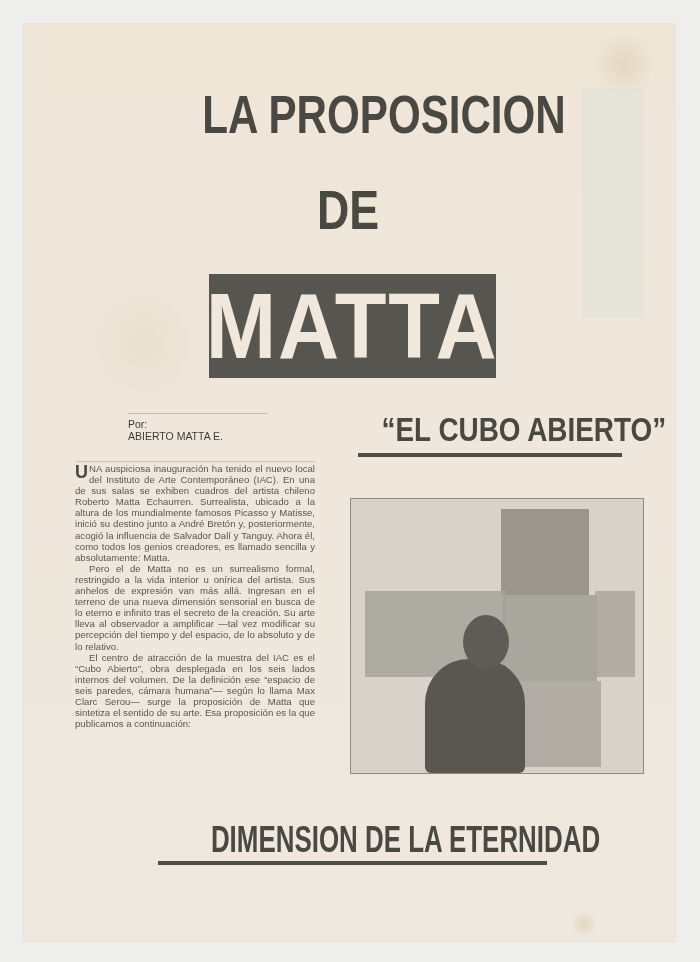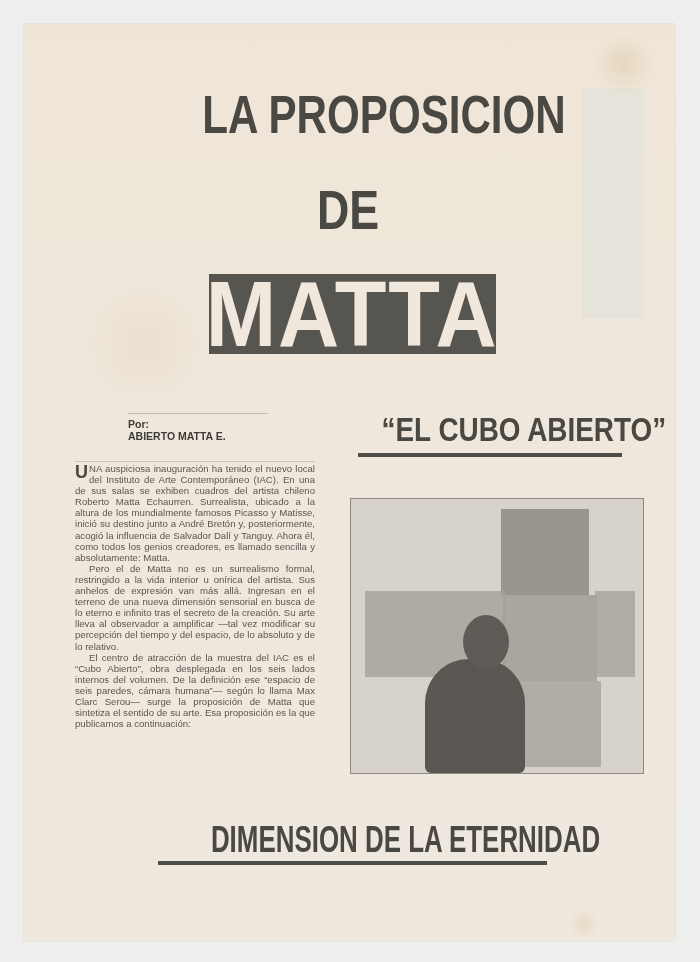--- a/index.html
+++ b/index.html
@@ -46,38 +46,38 @@
       font-size: 54px; line-height: 60px;
       transform: scaleX(0.78);
     }
     .h-de {
       left: 310px; top: 180px; width: 70px; height: 60px;
       font-size: 56px; line-height: 60px;
       transform: scaleX(0.8);
     }
     .matta-box {
       position: absolute;
-      left: 209px; top: 274px; width: 287px; height: 80px;
+      left: 209px; top: 274px; width: 287px; height: 104px;
       background: #57554f;
       display: flex; align-items: center; justify-content: center;
     }
     .matta-text {
       color: #f0e8dc;
       font-weight: bold;
       font-size: 92px;
       line-height: 92px;
       letter-spacing: 2px;
       transform: scaleX(0.92);
       white-space: nowrap;
     }
     .byline {
       position: absolute;
       left: 128px; top: 418px;
       color: #3e3c37;
-      font-weight: bold;
+      font-weight: normal;
       font-size: 10.5px;
       line-height: 12px;
     }
     .byline-rule {
       position: absolute;
       left: 128px; top: 413px; width: 140px; height: 1px;
       background: rgba(120,110,100,0.35);
     }
     .subhead {
       position: absolute;

